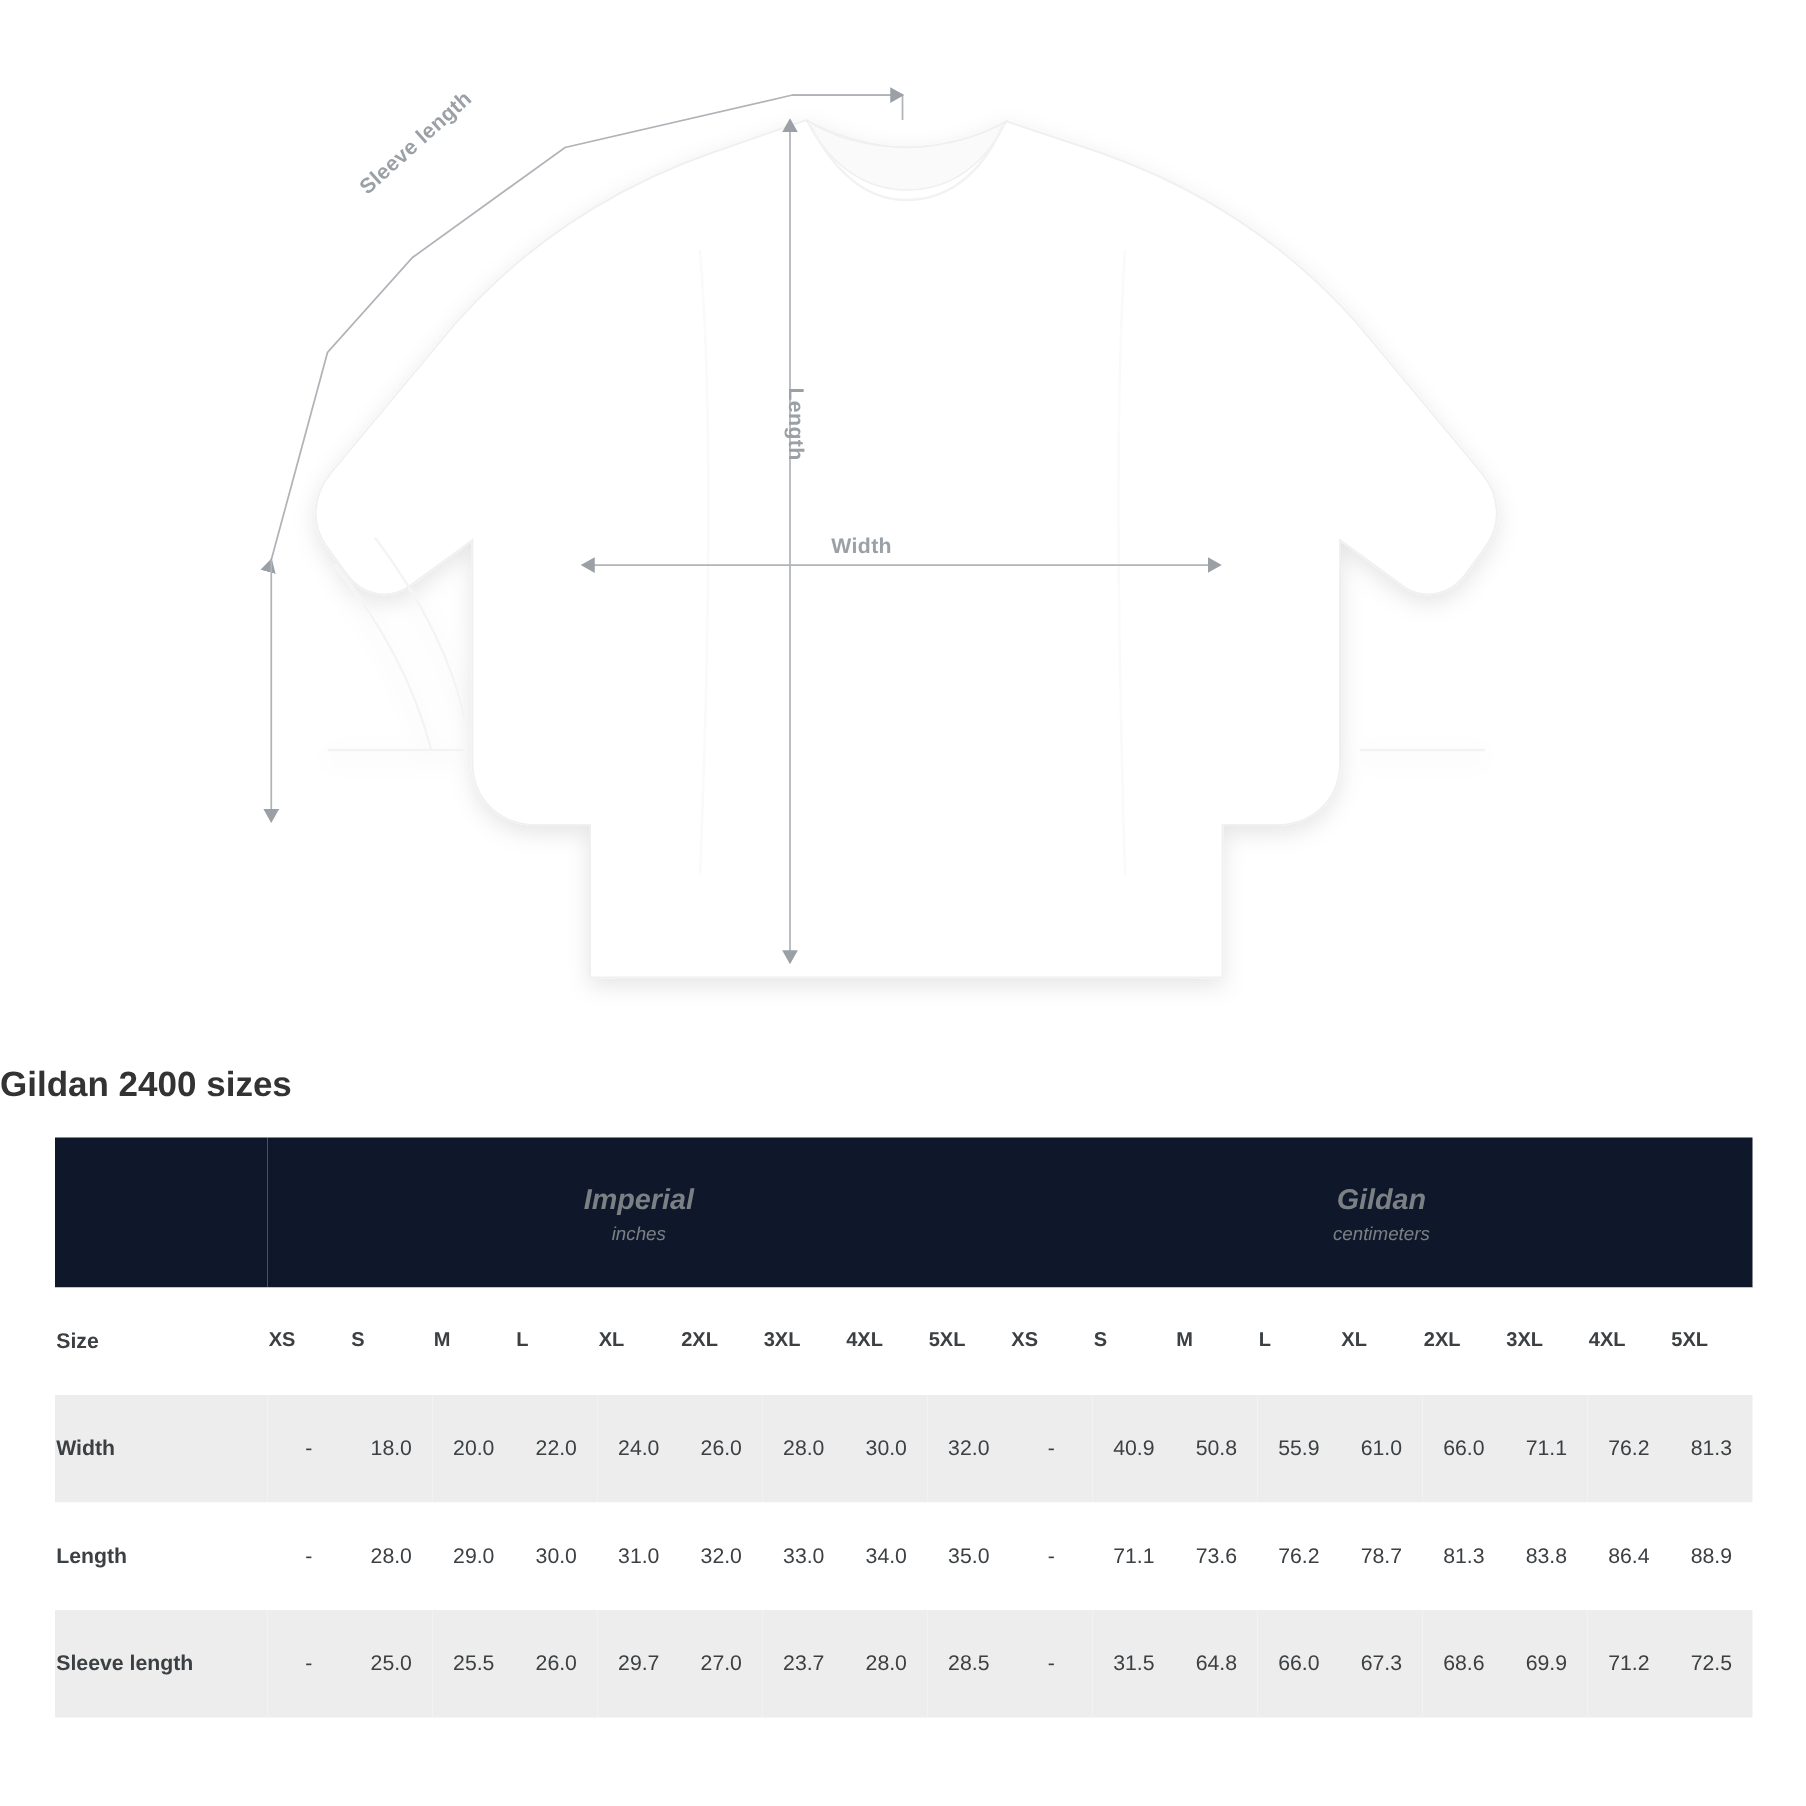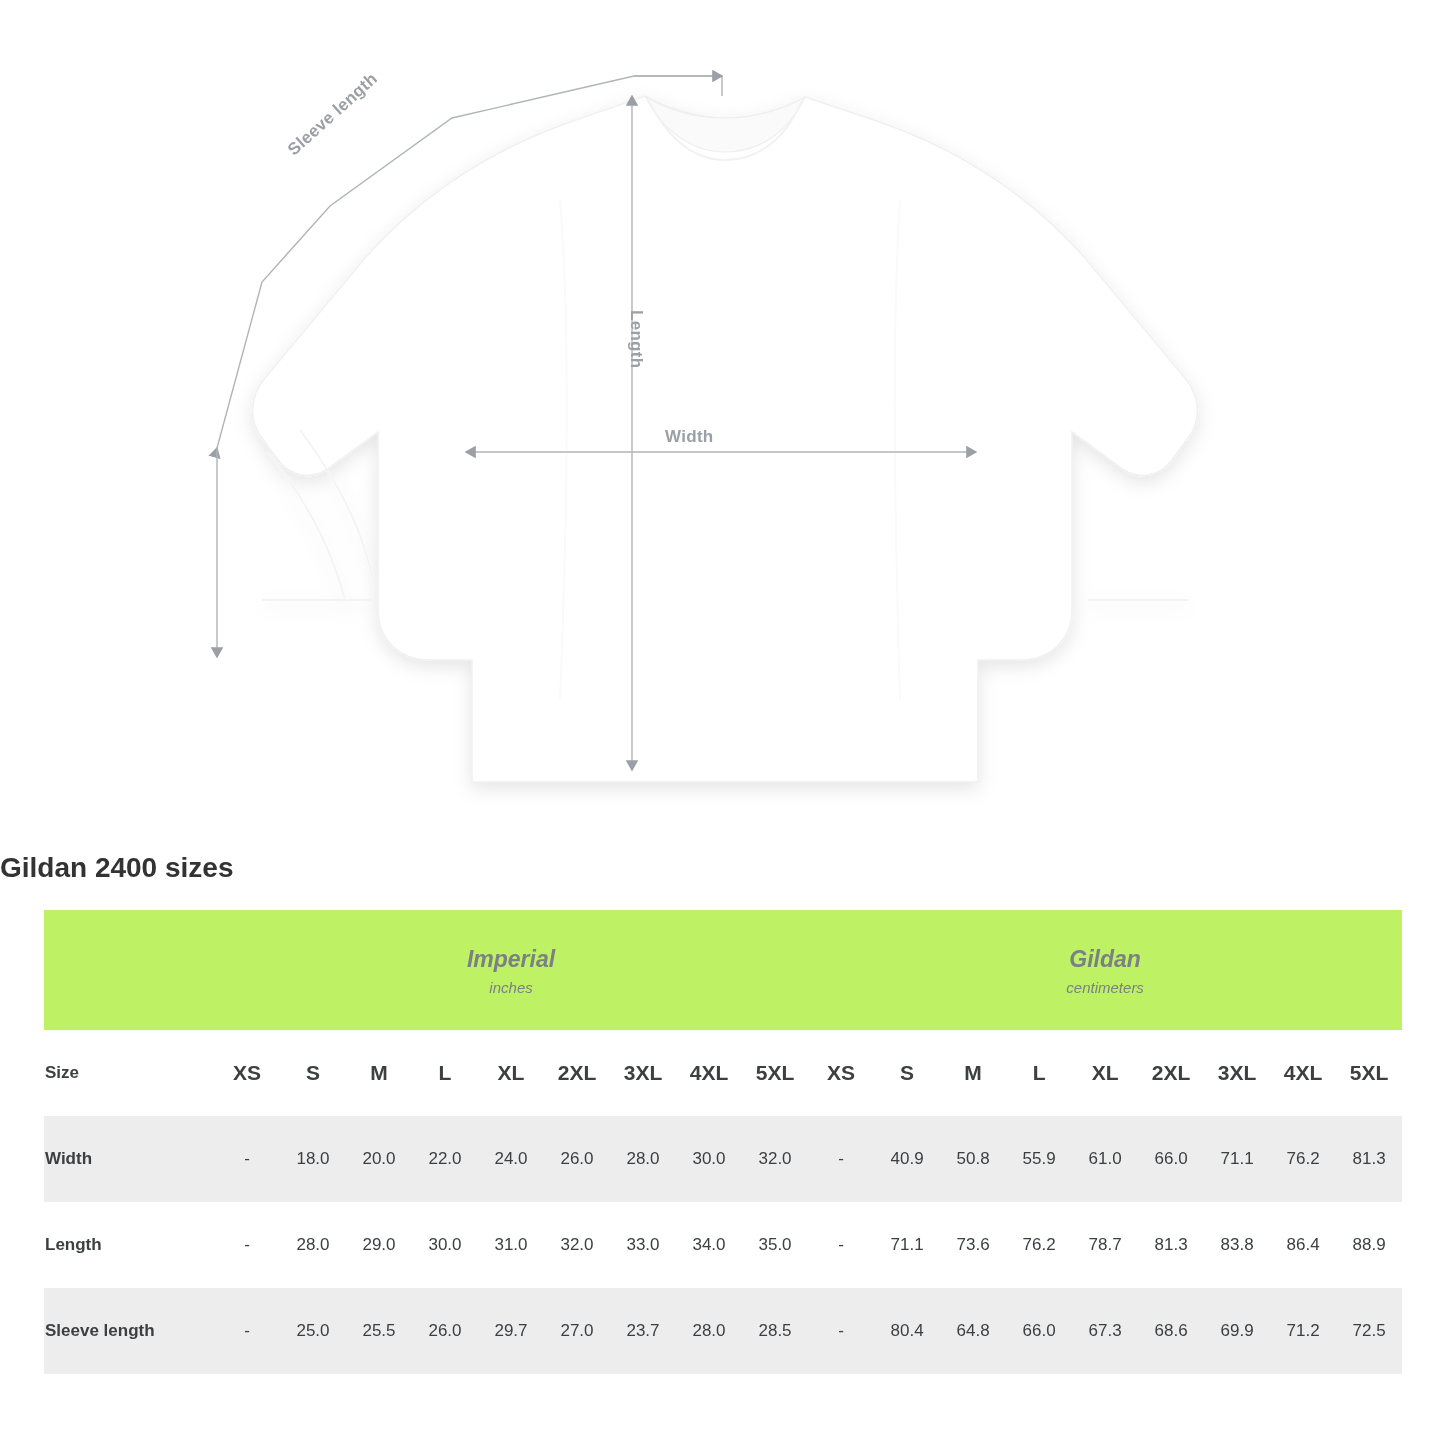--- a/index.html
+++ b/index.html
@@ -72,44 +72,44 @@
   
   .table-wrap {
     margin: 26px 44px 0 44px;
   }
   table {
     border-collapse: collapse;
     width: 1357px;
     table-layout: fixed;
   }
   .unit-head td {
-    background: #bef264;
+    background: #0f172a;
     height: 118px;
     vertical-align: middle;
     text-align: center;
   }
   .unit-system {
     font-size: 23px;
     font-style: italic;
     font-weight: bold;
     color: #7b8084;
     line-height: 1.35;
   }
   .unit-units {
     font-size: 15px;
     font-style: italic;
     color: #7b8084;
     margin-top: 4px;
   }
   .size-head td {
     height: 84px;
     font-weight: bold;
-    font-size: 21px;
+    font-size: 16px;
     color: #3c4043;
-    text-align: center;
+    text-align: left;
     vertical-align: middle;
     background: #ffffff;
   }
   .size-head td.rowlabel,
   tbody td.rowlabel {
     font-weight: bold;
     font-size: 17px;
     text-align: left;
   }
   tbody tr td {
@@ -318,21 +318,21 @@
         <td>-</td>
         <td>25.0</td>
         <td>25.5</td>
         <td>26.0</td>
         <td>29.7</td>
         <td>27.0</td>
         <td>23.7</td>
         <td>28.0</td>
         <td>28.5</td>
         <td>-</td>
-        <td>80.4</td>
+        <td>31.5</td>
         <td>64.8</td>
         <td>66.0</td>
         <td>67.3</td>
         <td>68.6</td>
         <td>69.9</td>
         <td>71.2</td>
         <td>72.5</td>
       </tr>
     </tbody>
   </table>

